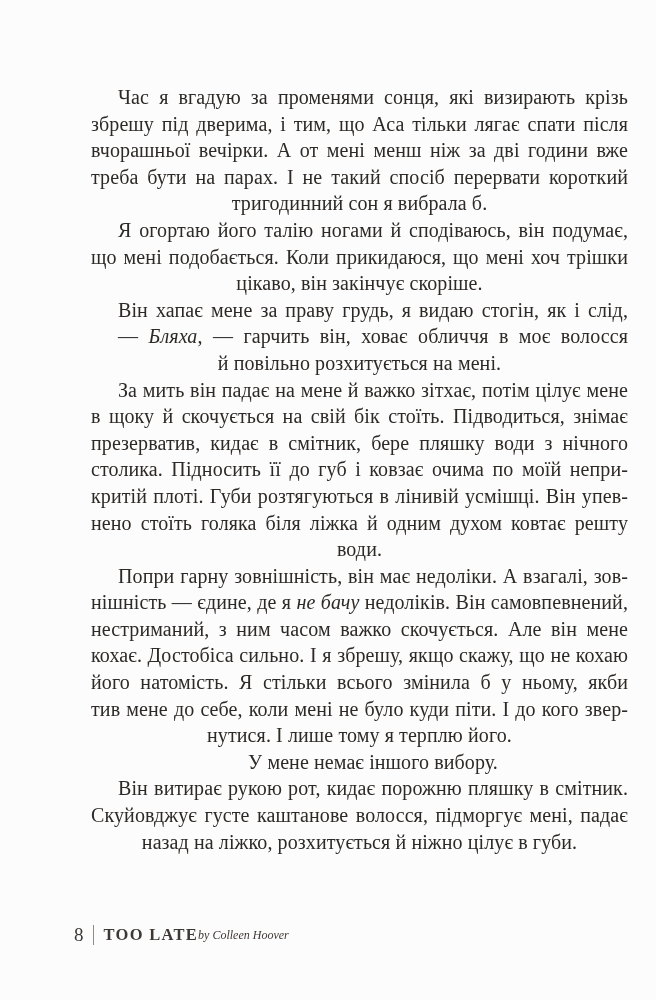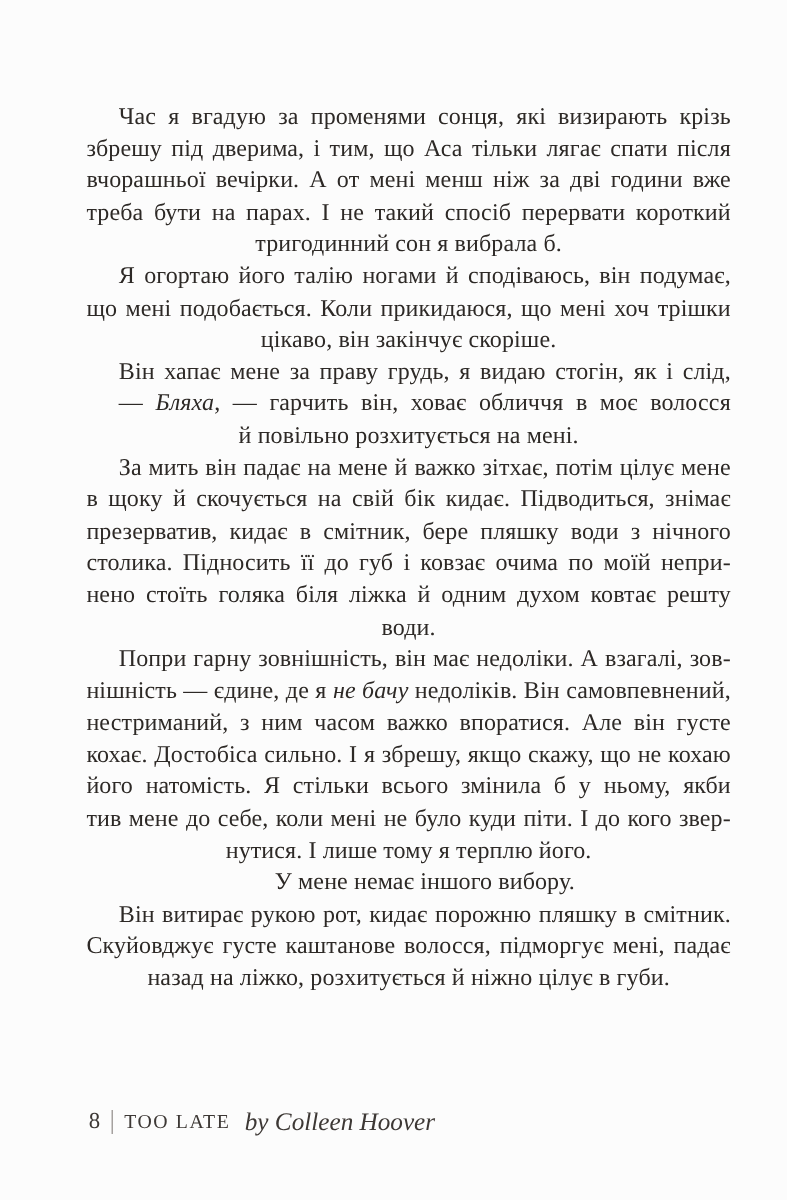--- a/index.html
+++ b/index.html
@@ -16,21 +16,21 @@
     color: #2d2926;
     overflow: hidden;
   }
   .book-page {
     position: absolute;
     inset: 0;
     background: #fcfcfc;
   }
   .text-block {
     position: absolute;
-    left: 72px;
+    left: 91px;
     top: 84px;
     width: 537px;
     font-size: 20px;
     line-height: 26.6px;
     letter-spacing: 0.1px;
   }
   .text-block .line {
     text-align: center;
     white-space: normal;
     overflow: hidden;
@@ -60,26 +60,26 @@
   .page-footer .divider {
     width: 1px;
     height: 20px;
     background: #8f8b88;
     margin: 0 10px 0 9px;
   }
   .page-footer .book-title {
     font-size: 16.5px;
     letter-spacing: 1.3px;
     line-height: 24px;
+    font-weight: bold;
   }
   .page-footer .author-credit {
     font-style: italic;
-    font-size: 21px;
+    font-size: 12px;
     line-height: 24px;
-    margin-left: 12px;
   }
 </style>
 </head>
 <body>
 
 <div class="book-page">
 
   <div class="text-block">
 
   <div class="line indent just">Час я вгадую за променями сонця, які визирають крізь</div>
@@ -87,28 +87,29 @@
       <div class="line just">вчорашньої вечірки. А от мені менш ніж за дві години вже</div>
       <div class="line just">треба бути на парах. І не такий спосіб перервати короткий</div>
       <div class="line">тригодинний сон я вибрала б.</div>
       <div class="line indent just">Я огортаю його талію ногами й сподіваюсь, він подумає,</div>
       <div class="line just">що мені подобається. Коли прикидаюся, що мені хоч трішки</div>
       <div class="line">цікаво, він закінчує скоріше.</div>
       <div class="line indent just">Він хапає мене за праву грудь, я видаю стогін, як і слід,</div>
       <div class="line indent just">— <i>Бляха</i>, — гарчить він, ховає обличчя в моє волосся</div>
       <div class="line">й повільно розхитується на мені.</div>
       <div class="line indent just">За мить він падає на мене й важко зітхає, потім цілує мене</div>
-      <div class="line just">в щоку й скочується на свій бік кидає. Підводиться, знімає</div>
+      <div class="line just">в щоку й скочується на свій бік стоїть. Підводиться, знімає</div>
       <div class="line just">презерватив, кидає в смітник, бере пляшку води з нічного</div>
       <div class="line just">столика. Підносить її до губ і ковзає очима по моїй непри-</div>
+      <div class="line just">критій плоті. Губи розтягуються в лінивій усмішці. Він упев-</div>
       <div class="line just">нено стоїть голяка біля ліжка й одним духом ковтає решту</div>
       <div class="line">води.</div>
       <div class="line indent just">Попри гарну зовнішність, він має недоліки. А взагалі, зов-</div>
       <div class="line just">нішність — єдине, де я <i>не бачу</i> недоліків. Він самовпевнений,</div>
-      <div class="line just">нестриманий, з ним часом важко впоратися. Але він густе</div>
+      <div class="line just">нестриманий, з ним часом важко скочується. Але він мене</div>
       <div class="line just">кохає. Достобіса сильно. І я збрешу, якщо скажу, що не кохаю</div>
       <div class="line just">його натомість. Я стільки всього змінила б у ньому, якби</div>
       <div class="line just">тив мене до себе, коли мені не було куди піти. І до кого звер-</div>
       <div class="line">нутися. І лише тому я терплю його.</div>
       <div class="line indent">У мене немає іншого вибору.</div>
       <div class="line indent just">Він витирає рукою рот, кидає порожню пляшку в смітник.</div>
       <div class="line just">Скуйовджує густе каштанове волосся, підморгує мені, падає</div>
       <div class="line">назад на ліжко, розхитується й ніжно цілує в губи.</div>
     </div>
 

